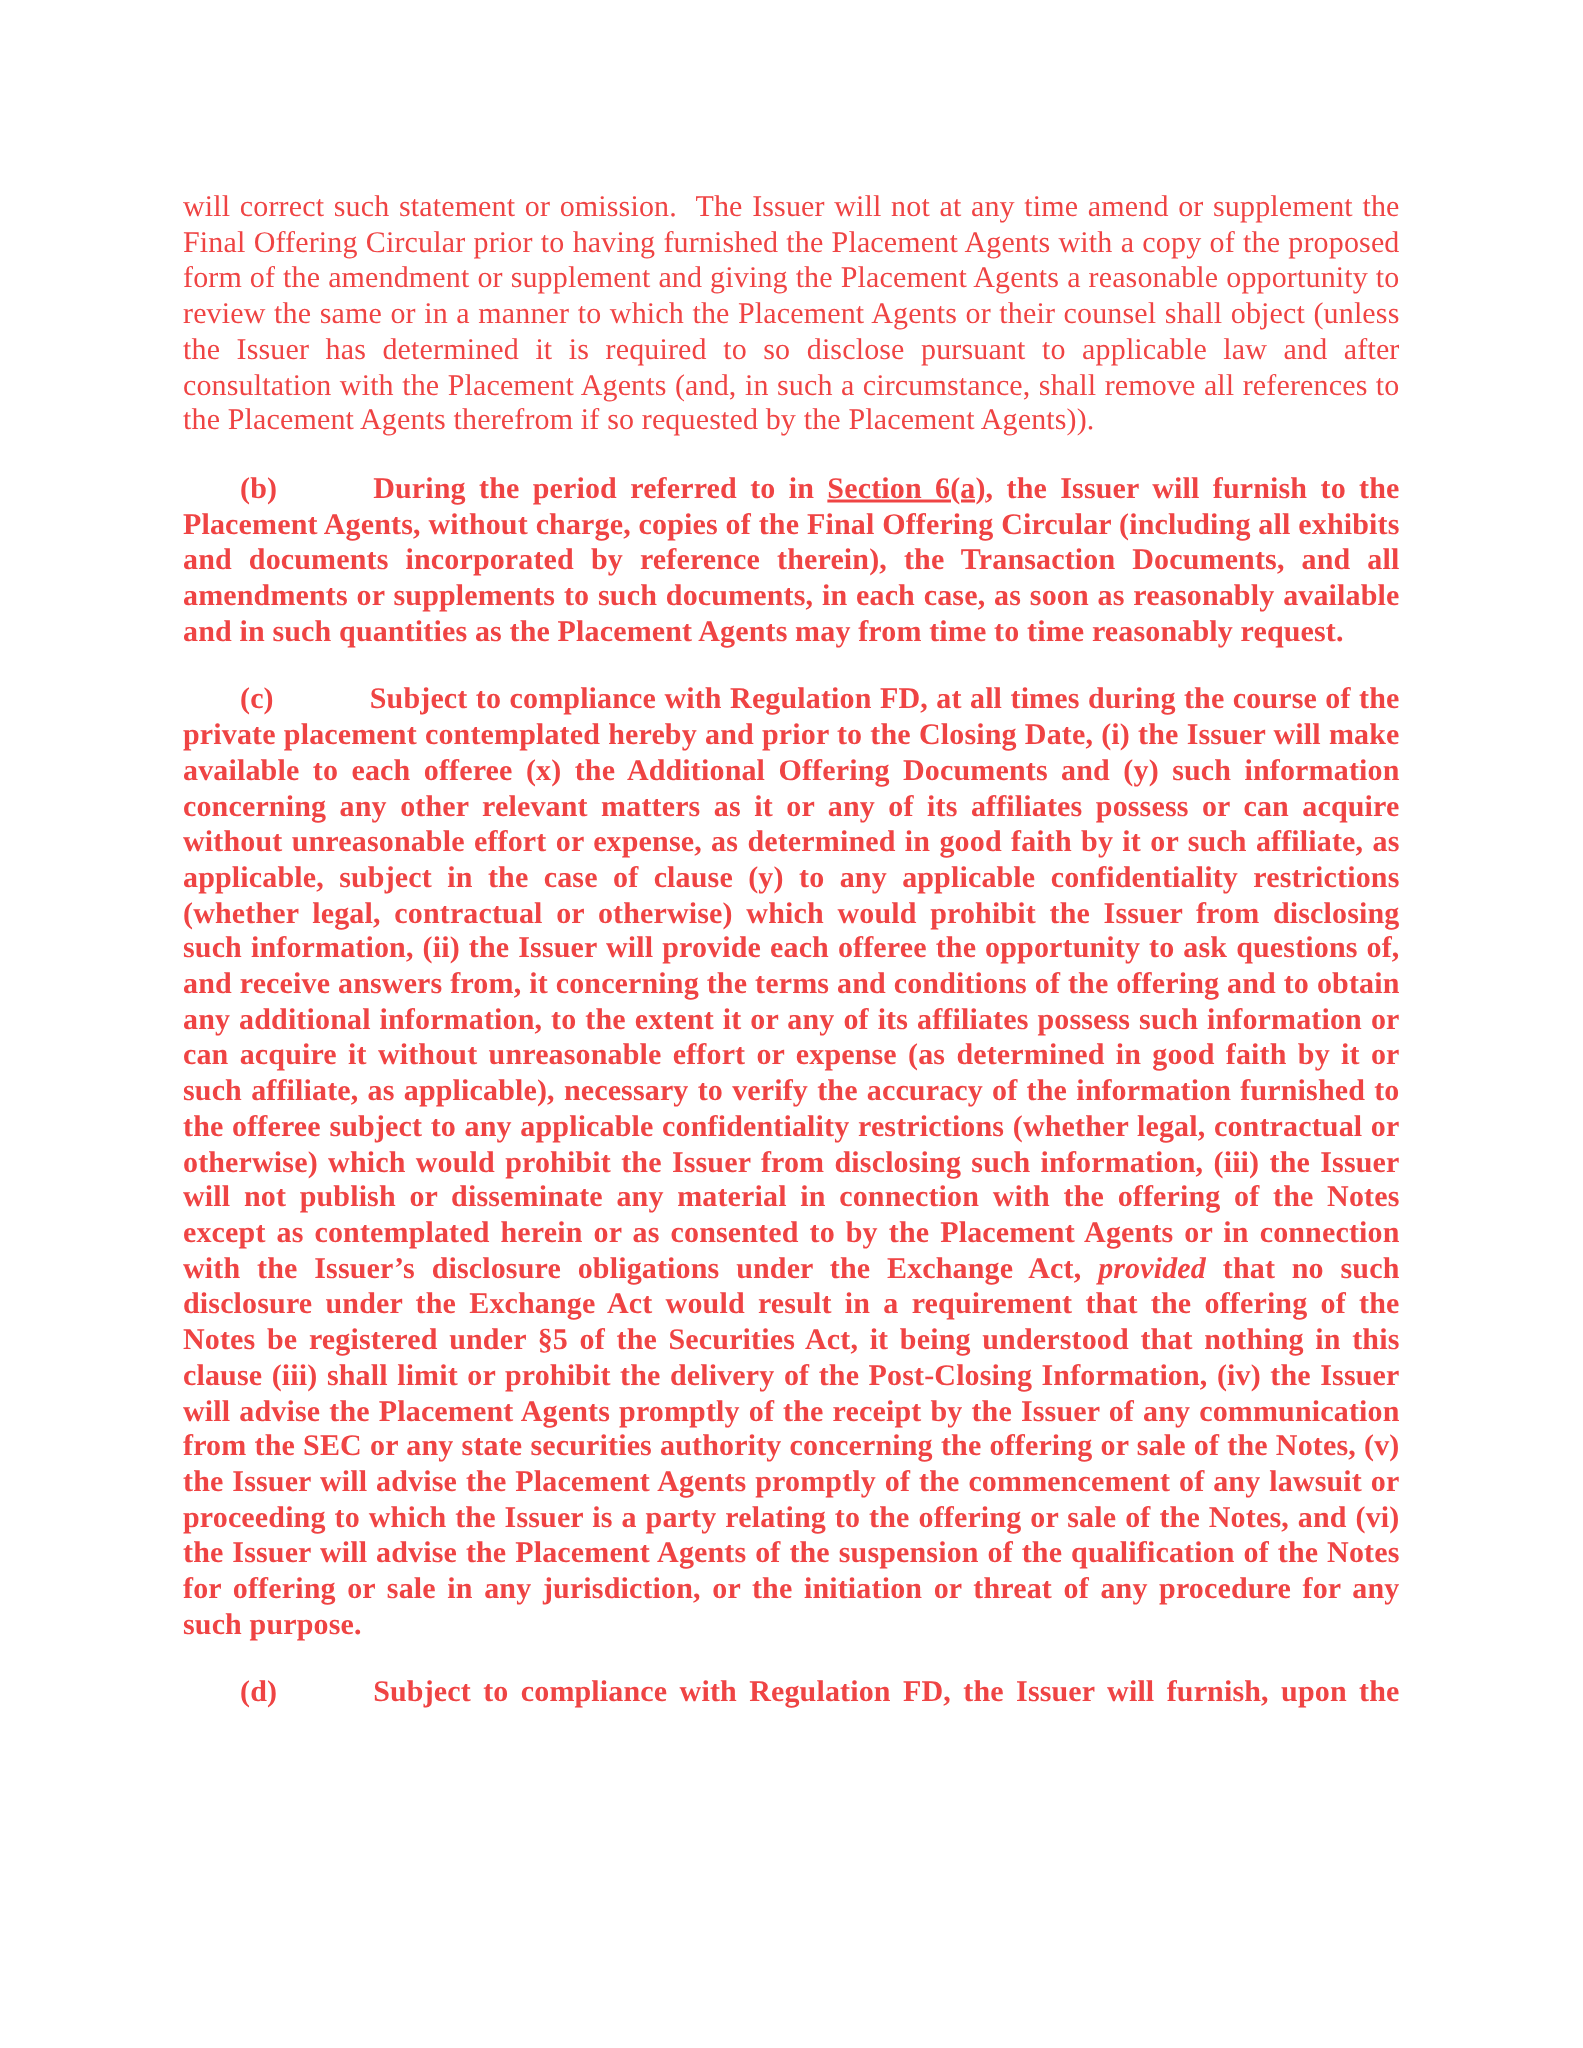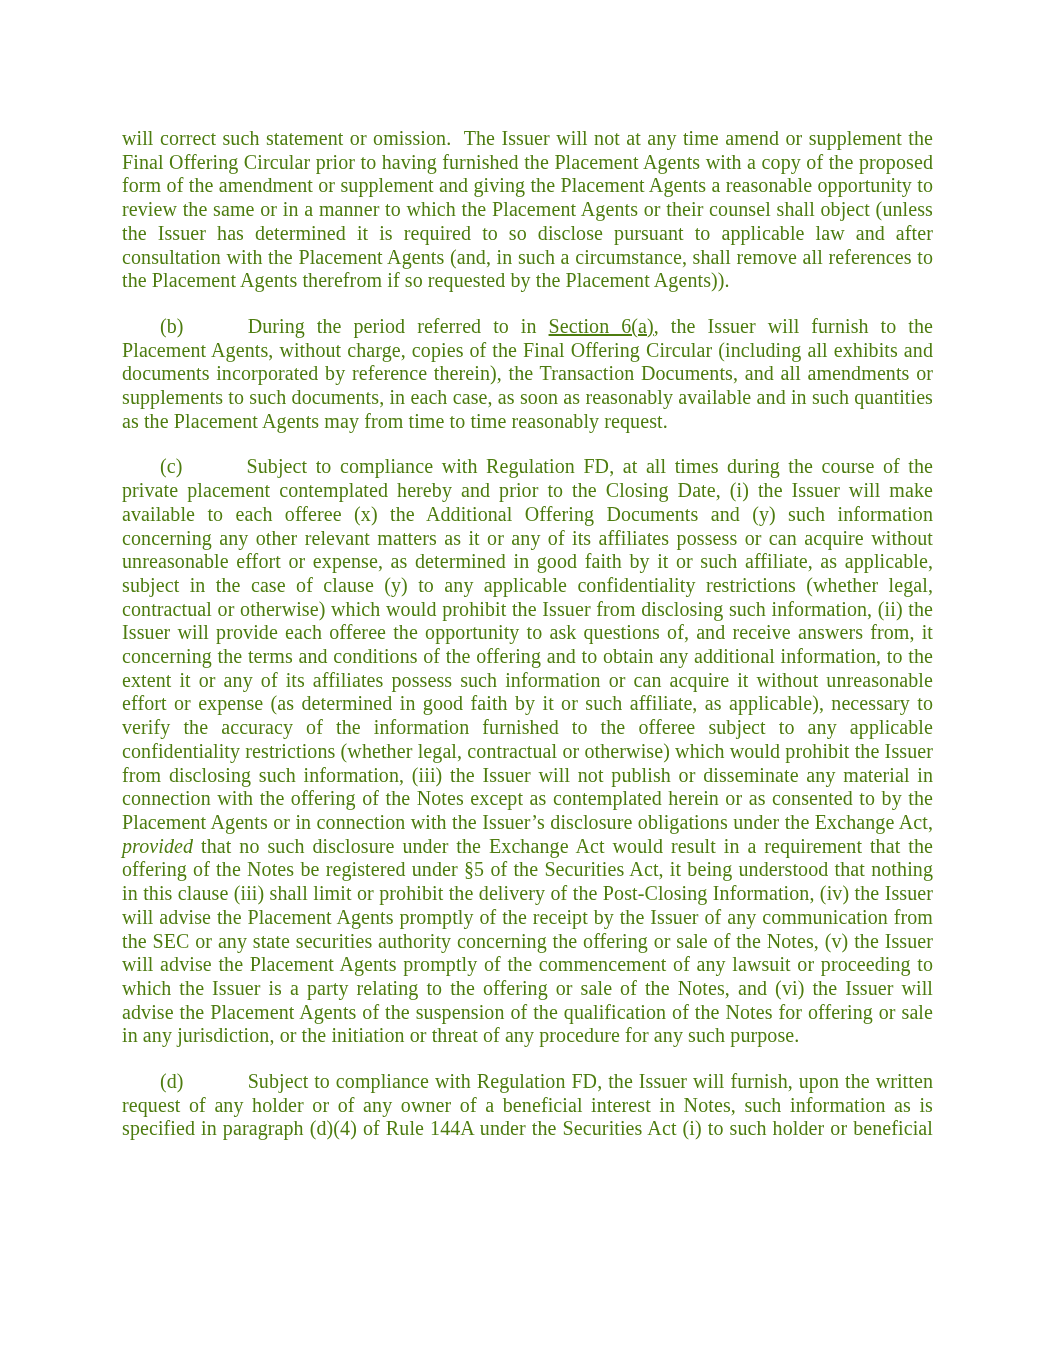--- a/index.html
+++ b/index.html
@@ -6,39 +6,40 @@
     margin: 0;
     padding: 0;
     background: #ffffff;
   }
   .page {
     position: relative;
     width: 1055px;
     height: 1142px;
     background: #ffffff;
     font-family: "Liberation Serif", serif;
-    color: #4d7c0f;
+    color: #ef4444;
     overflow: hidden;
   }
   .content {
     position: absolute;
     left: 122px;
     top: 127px;
     width: 811px;
   }
   .para {
     margin: 0 0 22px 0;
     font-size: 20px;
     line-height: 23.7px;
     text-align: justify;
     text-justify: inter-word;
     letter-spacing: 0.1px;
   }
   .para.indent {
     text-indent: 38px;
+    font-weight: bold;
   }
   .plabel {
     margin-right: 64px;
   }
   .underline {
     text-decoration: underline;
   }
   .italic {
     font-style: italic;
   }

